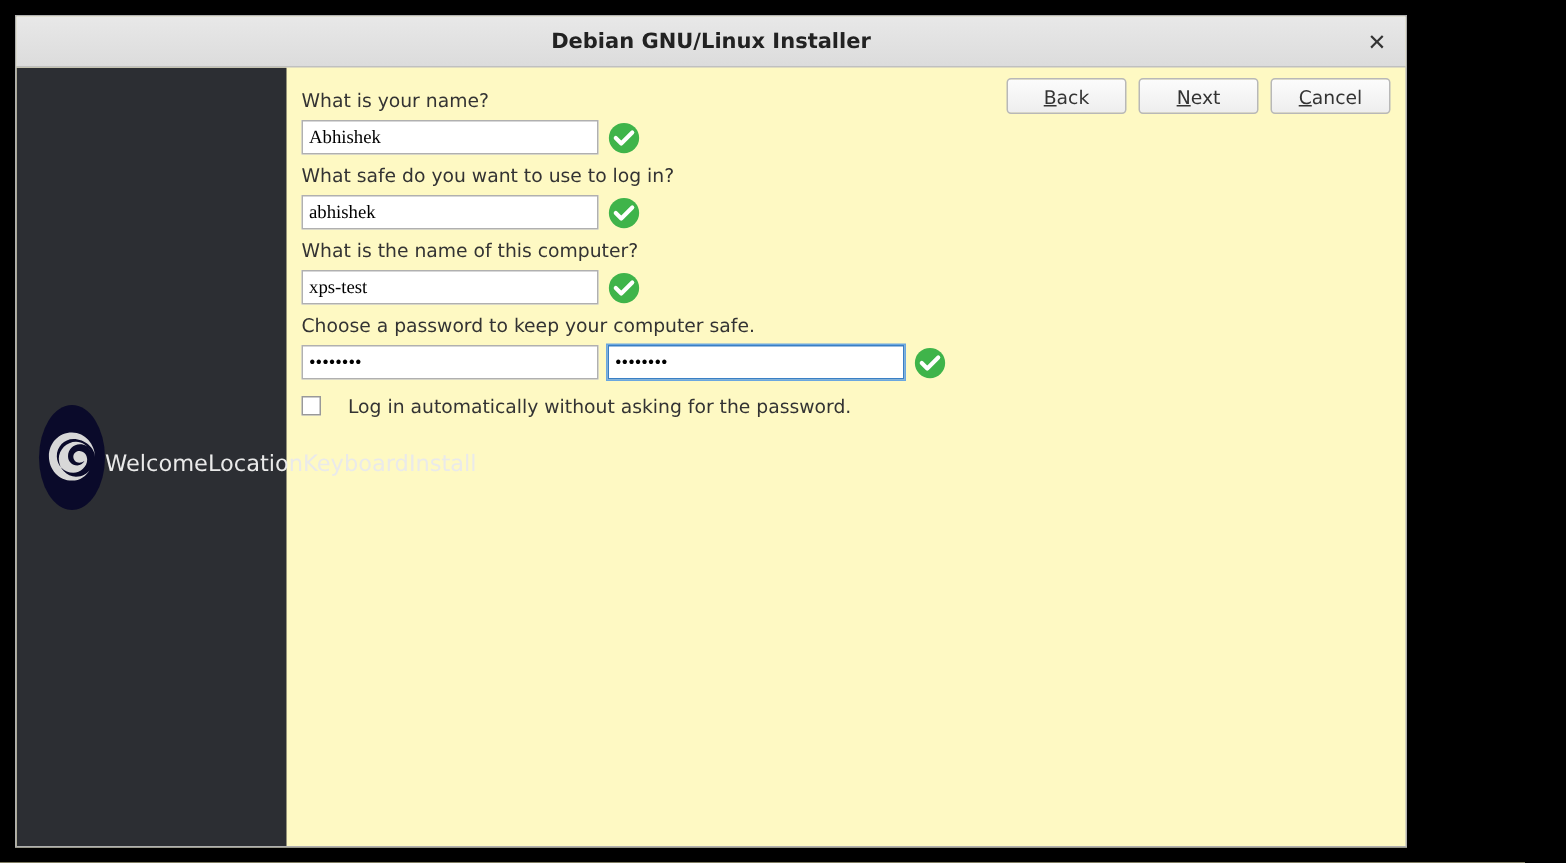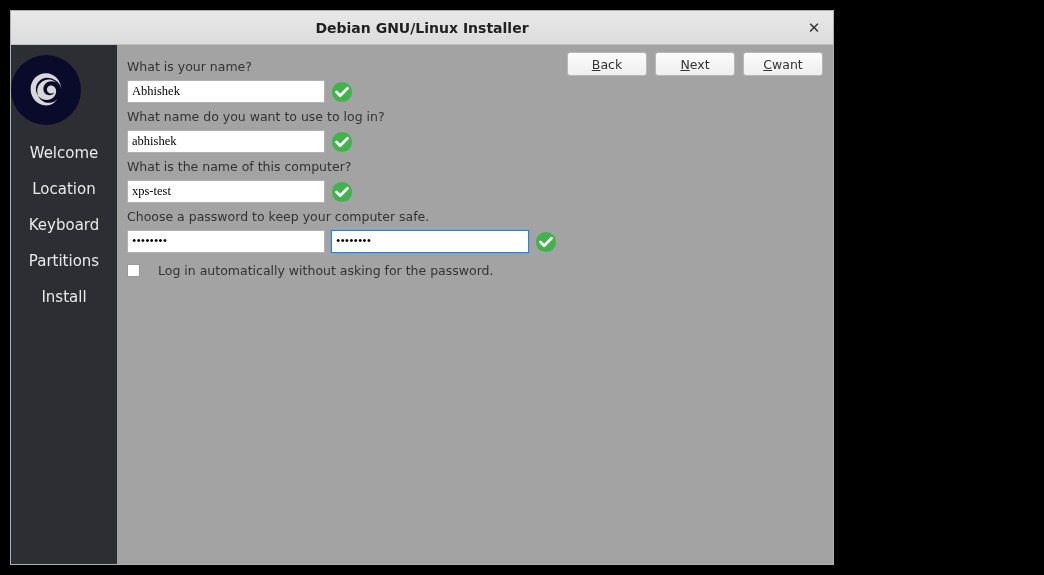--- a/index.html
+++ b/index.html
@@ -12,23 +12,23 @@
       font-size: 13px;
       background: #000;
       width: 1044px;
       height: 575px;
       overflow: hidden;
     }
     .window {
       position: absolute;
       left: 10px;
       top: 10px;
-      width: 824px;
+      width: 928px;
       height: 555px;
-      background: #a3a3a3;
+      background: #fef9c3;
       border: 1px solid #b0b0b0;
       display: flex;
       flex-direction: column;
     }
     .titlebar {
       height: 34px;
       background: linear-gradient(#e8e8e8, #dcdcdc);
       border-bottom: 1px solid #c0c0c0;
       display: flex;
       align-items: center;
@@ -57,22 +57,24 @@
     .body {
       flex: 1;
       display: flex;
       overflow: hidden;
     }
     .sidebar {
       width: 180px;
       background: #2c2e33;
       color: #eaeaea;
       display: flex;
-      flex-direction: column;
+      flex-direction: row;
+      align-items: center;
       padding-top: 8px;
+      padding-left: 15px;
     }
     .logo {
       width: 70px;
       height: 70px;
       border-radius: 50%;
       background: #0a0a2a;
       display: flex;
       align-items: center;
       justify-content: center;
       margin-bottom: 10px;
@@ -195,38 +197,37 @@
   <div class="body">
     <div class="sidebar">
       <div class="logo">
         <svg viewBox="0 0 100 100">
           <path d="M 50 12 C 30 12 15 28 15 48 C 15 68 30 85 50 85 C 62 85 72 78 77 68 C 74 74 66 79 56 79 C 42 79 30 67 30 52 C 30 38 42 26 56 26 C 66 26 74 32 77 40 C 75 34 70 30 62 30 C 52 30 44 38 44 48 C 44 56 50 62 58 62 C 63 62 67 59 69 55 C 67 57 64 58 61 58 C 56 58 52 54 52 49 C 52 44 56 40 61 40 C 68 40 73 46 73 53 C 73 64 63 73 52 73 C 38 73 27 62 27 48 C 27 34 38 22 52 22 C 70 22 85 36 85 50 C 85 30 70 12 50 12 Z" fill="#d8d8d8"></path>
         </svg>
       </div>
       <div class="nav-item">Welcome</div>
       <div class="nav-item">Location</div>
       <div class="nav-item">Keyboard</div>
-      <div class="nav-item">Partitions</div>
       <div class="nav-item">Install</div>
     </div>
     <div class="main">
       <div class="form">
 
         <div class="field-label">What is your name?</div>
         <div class="field-row">
           <input type="text" value="Abhishek" style="">
           <span class="check-icon">
             <svg viewBox="0 0 24 24" width="22" height="22">
                 <circle cx="12" cy="12" r="11" fill="#3fb44a"></circle>
                 <path d="M6 12 L10 16 L18 8" stroke="#fff" stroke-width="3" fill="none" stroke-linecap="round" stroke-linejoin="round"></path>
               </svg>
           </span>
         </div>
 
-        <div class="field-label">What name do you want to use to log in?</div>
+        <div class="field-label">What safe do you want to use to log in?</div>
         <div class="field-row">
           <input type="text" value="abhishek" style="">
           <span class="check-icon">
             <svg viewBox="0 0 24 24" width="22" height="22">
                 <circle cx="12" cy="12" r="11" fill="#3fb44a"></circle>
                 <path d="M6 12 L10 16 L18 8" stroke="#fff" stroke-width="3" fill="none" stroke-linecap="round" stroke-linejoin="round"></path>
               </svg>
           </span>
         </div>
 
@@ -263,18 +264,18 @@
         <button class="btn">
             <span class="u">B</span>
             <span>ack</span>
           </button>
         <button class="btn">
             <span class="u">N</span>
             <span>ext</span>
           </button>
         <button class="btn">
             <span class="u">C</span>
-            <span>want</span>
+            <span>ancel</span>
           </button>
       </div>
     </div>
   </div>
 </div>
 
 </body></html>

